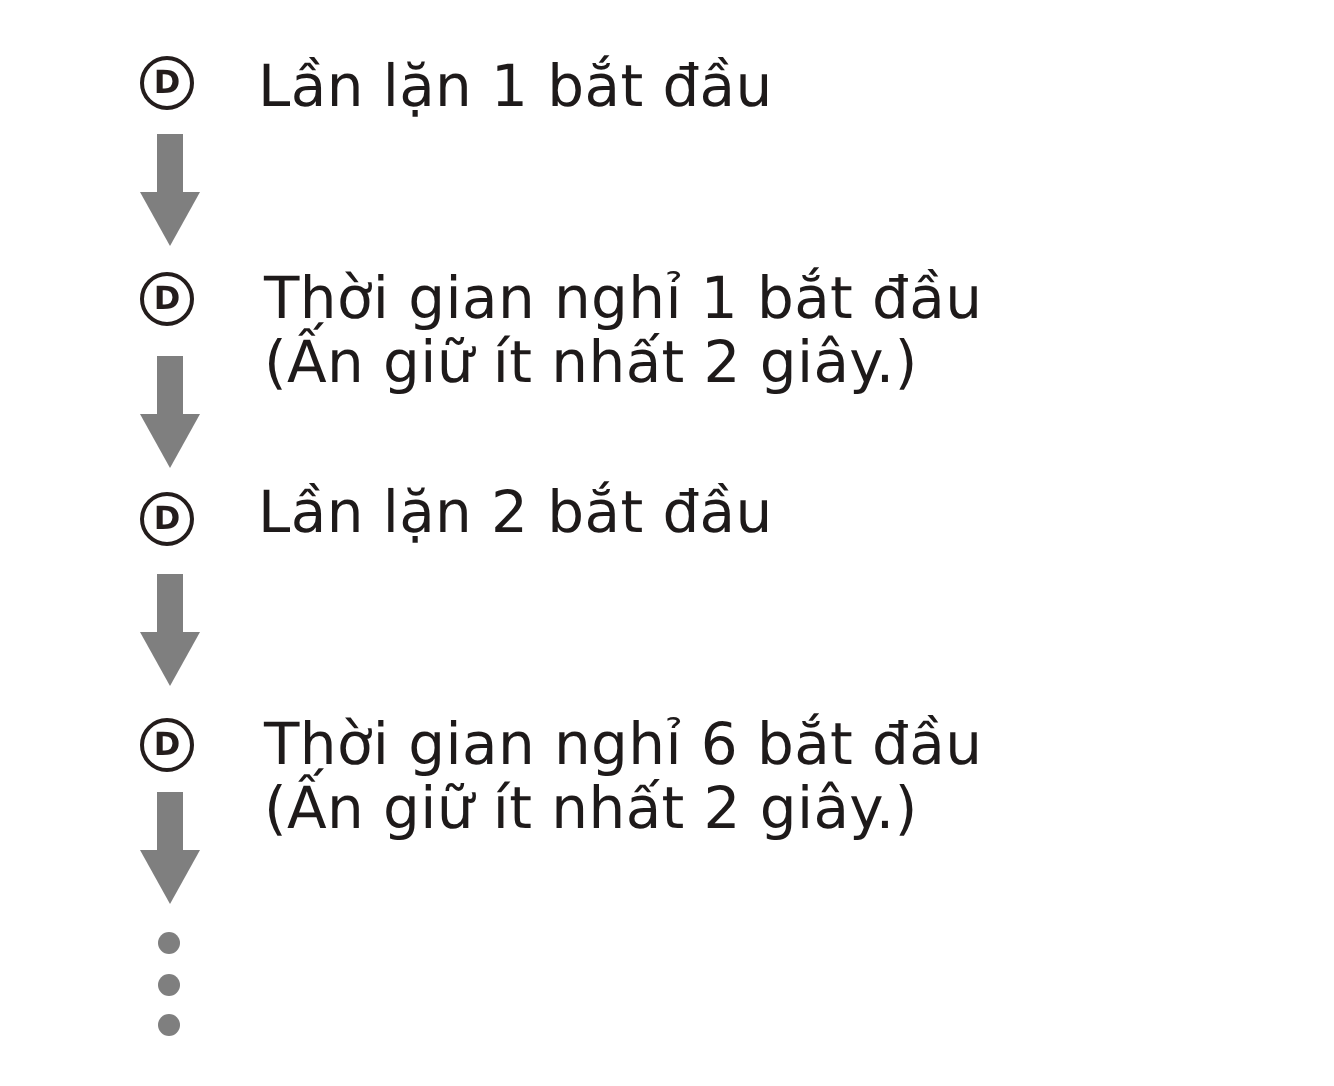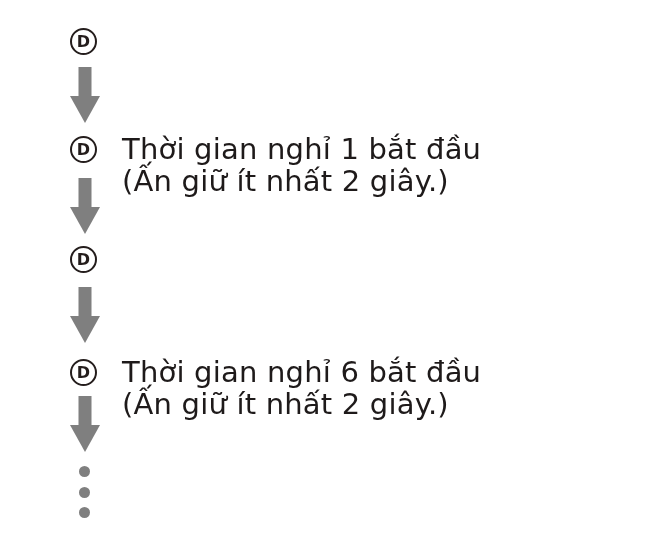--- a/index.html
+++ b/index.html
@@ -14,21 +14,21 @@
   }
   .step-text {
     position: absolute;
     font-size: 29px;
     line-height: 32px;
     white-space: nowrap;
     letter-spacing: 0.2px;
   }
   .step-text .line { display: block; }
   .text-a { left: 129px; }
-  .text-b { left: 122px; }
+  .text-b { left: 132px; }
   .d-icon {
     position: absolute;
     left: 70px;
     width: 27px;
     height: 27px;
     box-sizing: border-box;
     border: 2.5px solid #241d1c;
     border-radius: 50%;
     display: flex;
     align-items: center;
@@ -59,20 +59,23 @@
   }
 </style>
 </head>
 <body>
 
 <div class="canvas">
 
   <div class="d-icon" style="top:28px">
     <span>D</span>
   </div>
+  <div class="step-text text-a" style="top:27px">
+    <span class="line">Lần lặn 1 bắt đầu</span>
+  </div>
 
   <svg class="arrow" style="top:67px" viewBox="0 0 30 56" aria-hidden="true">
     <rect x="8.5" y="0" width="13" height="30"></rect>
     <polygon points="0,29 30,29 15,56"></polygon>
   </svg>
 
   <div class="d-icon" style="top:136px">
     <span>D</span>
   </div>
   <div class="step-text text-b" style="top:133px">
@@ -80,20 +83,23 @@
     <span class="line">(Ấn giữ ít nhất 2 giây.)</span>
   </div>
 
   <svg class="arrow" style="top:178px" viewBox="0 0 30 56" aria-hidden="true">
     <rect x="8.5" y="0" width="13" height="30"></rect>
     <polygon points="0,29 30,29 15,56"></polygon>
   </svg>
 
   <div class="d-icon" style="top:246px">
     <span>D</span>
+  </div>
+  <div class="step-text text-a" style="top:240px">
+    <span class="line">Lần lặn 2 bắt đầu</span>
   </div>
 
   <svg class="arrow" style="top:287px" viewBox="0 0 30 56" aria-hidden="true">
     <rect x="8.5" y="0" width="13" height="30"></rect>
     <polygon points="0,29 30,29 15,56"></polygon>
   </svg>
 
   <div class="d-icon" style="top:359px">
     <span>D</span>
   </div>

